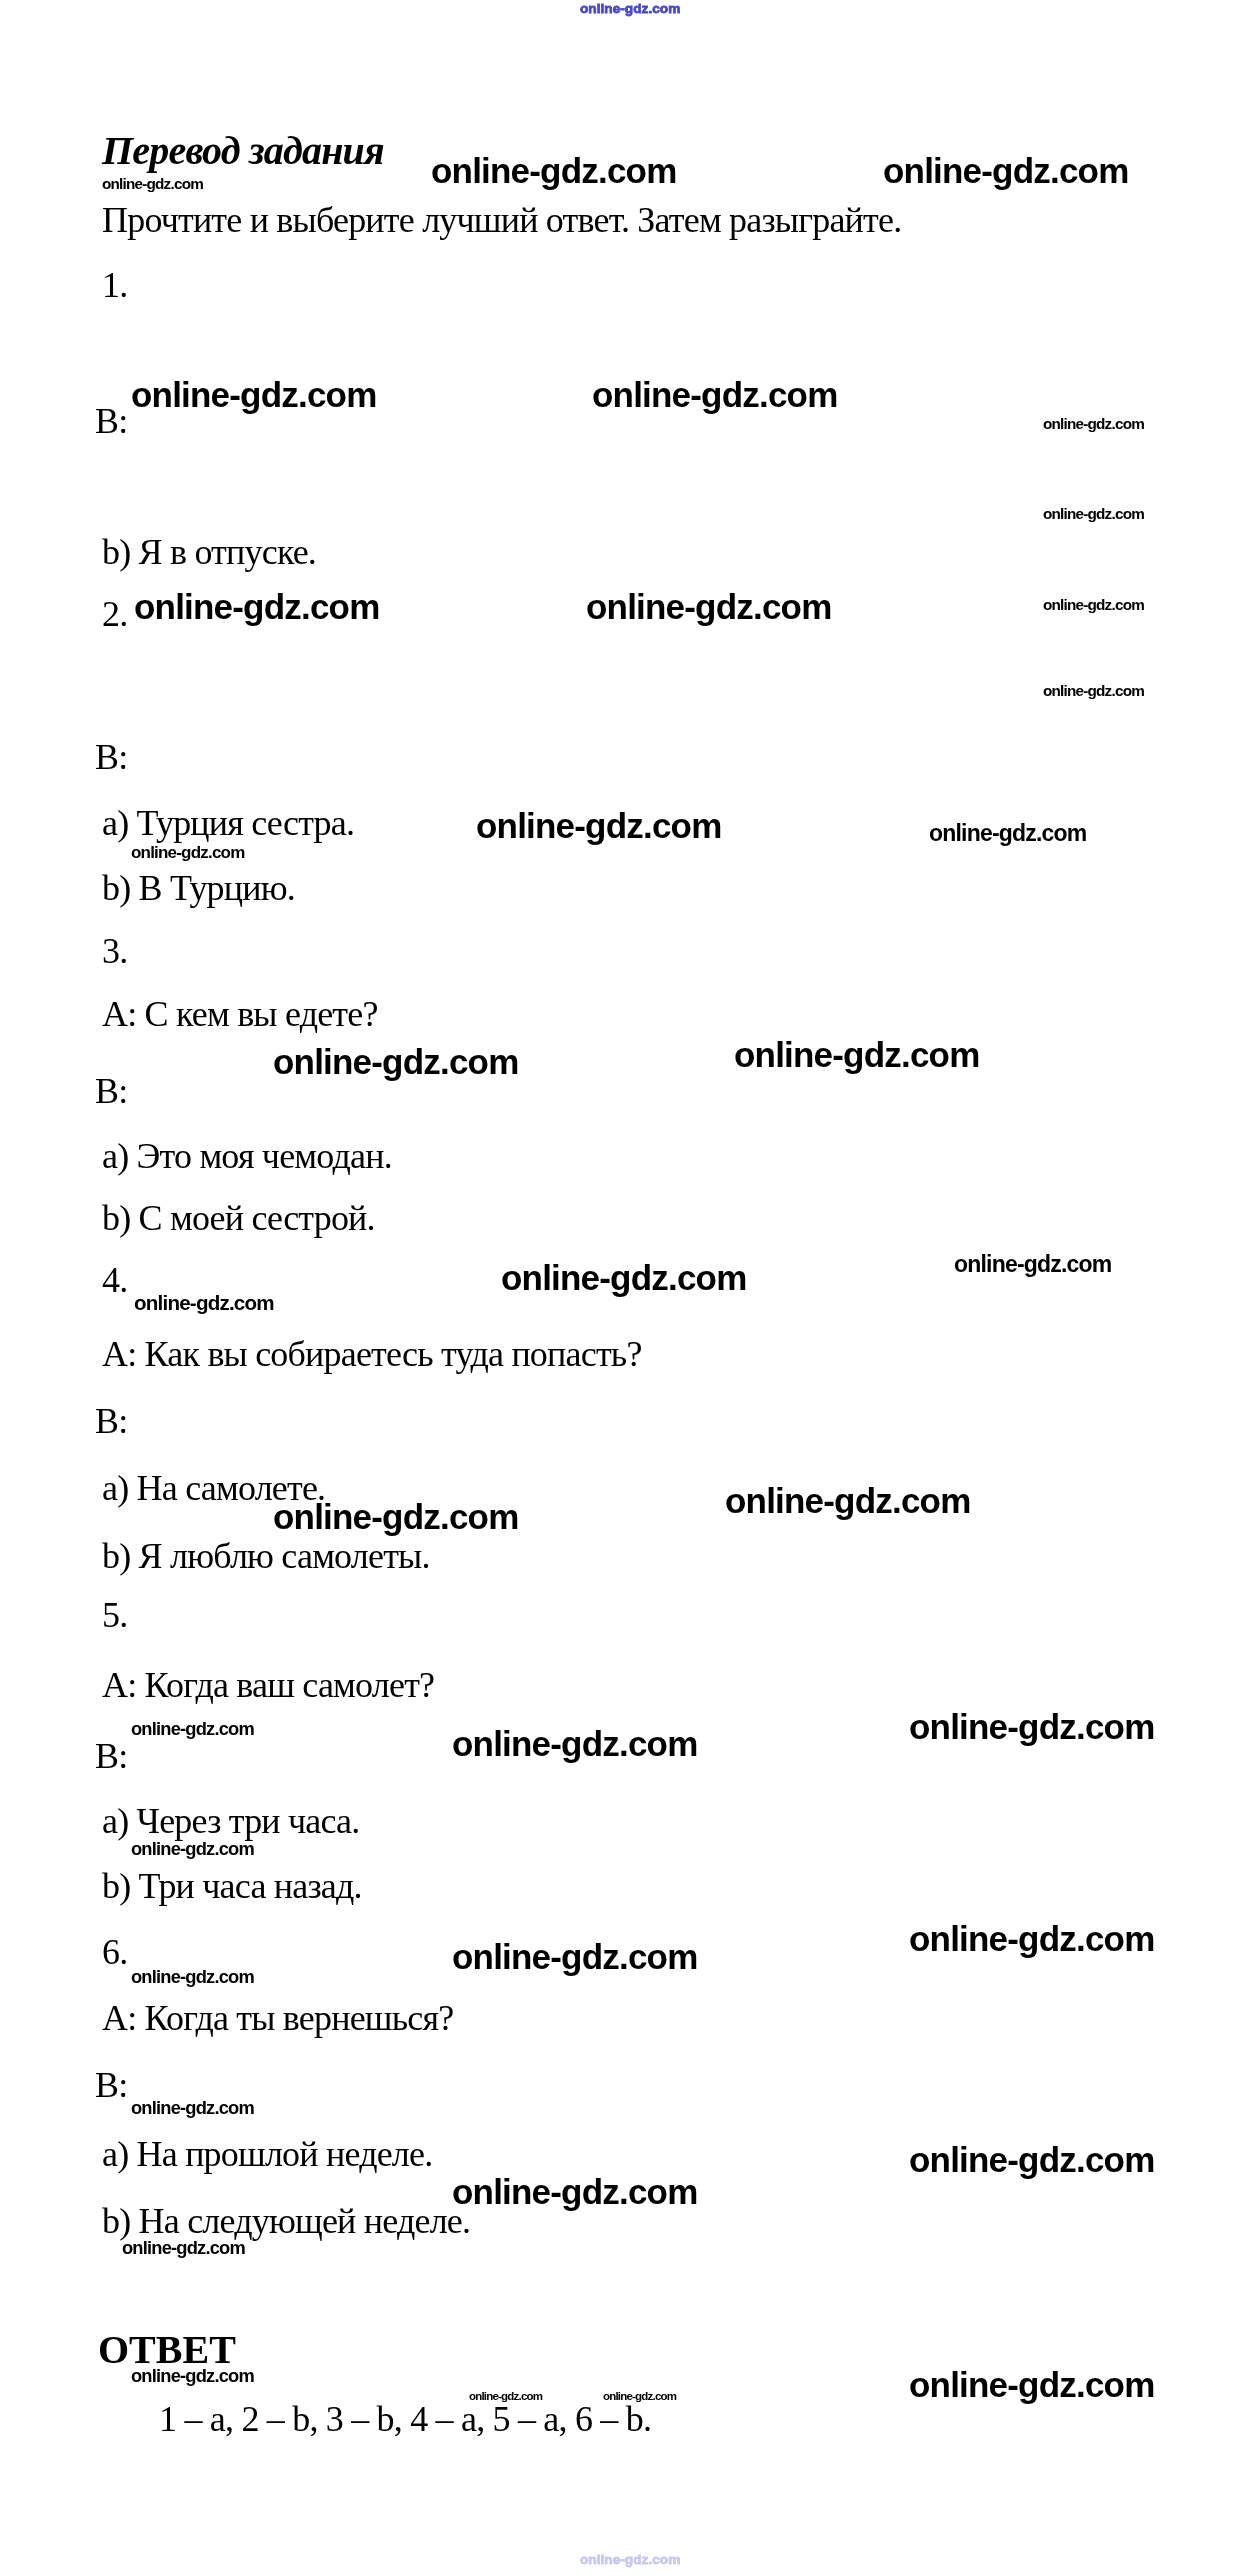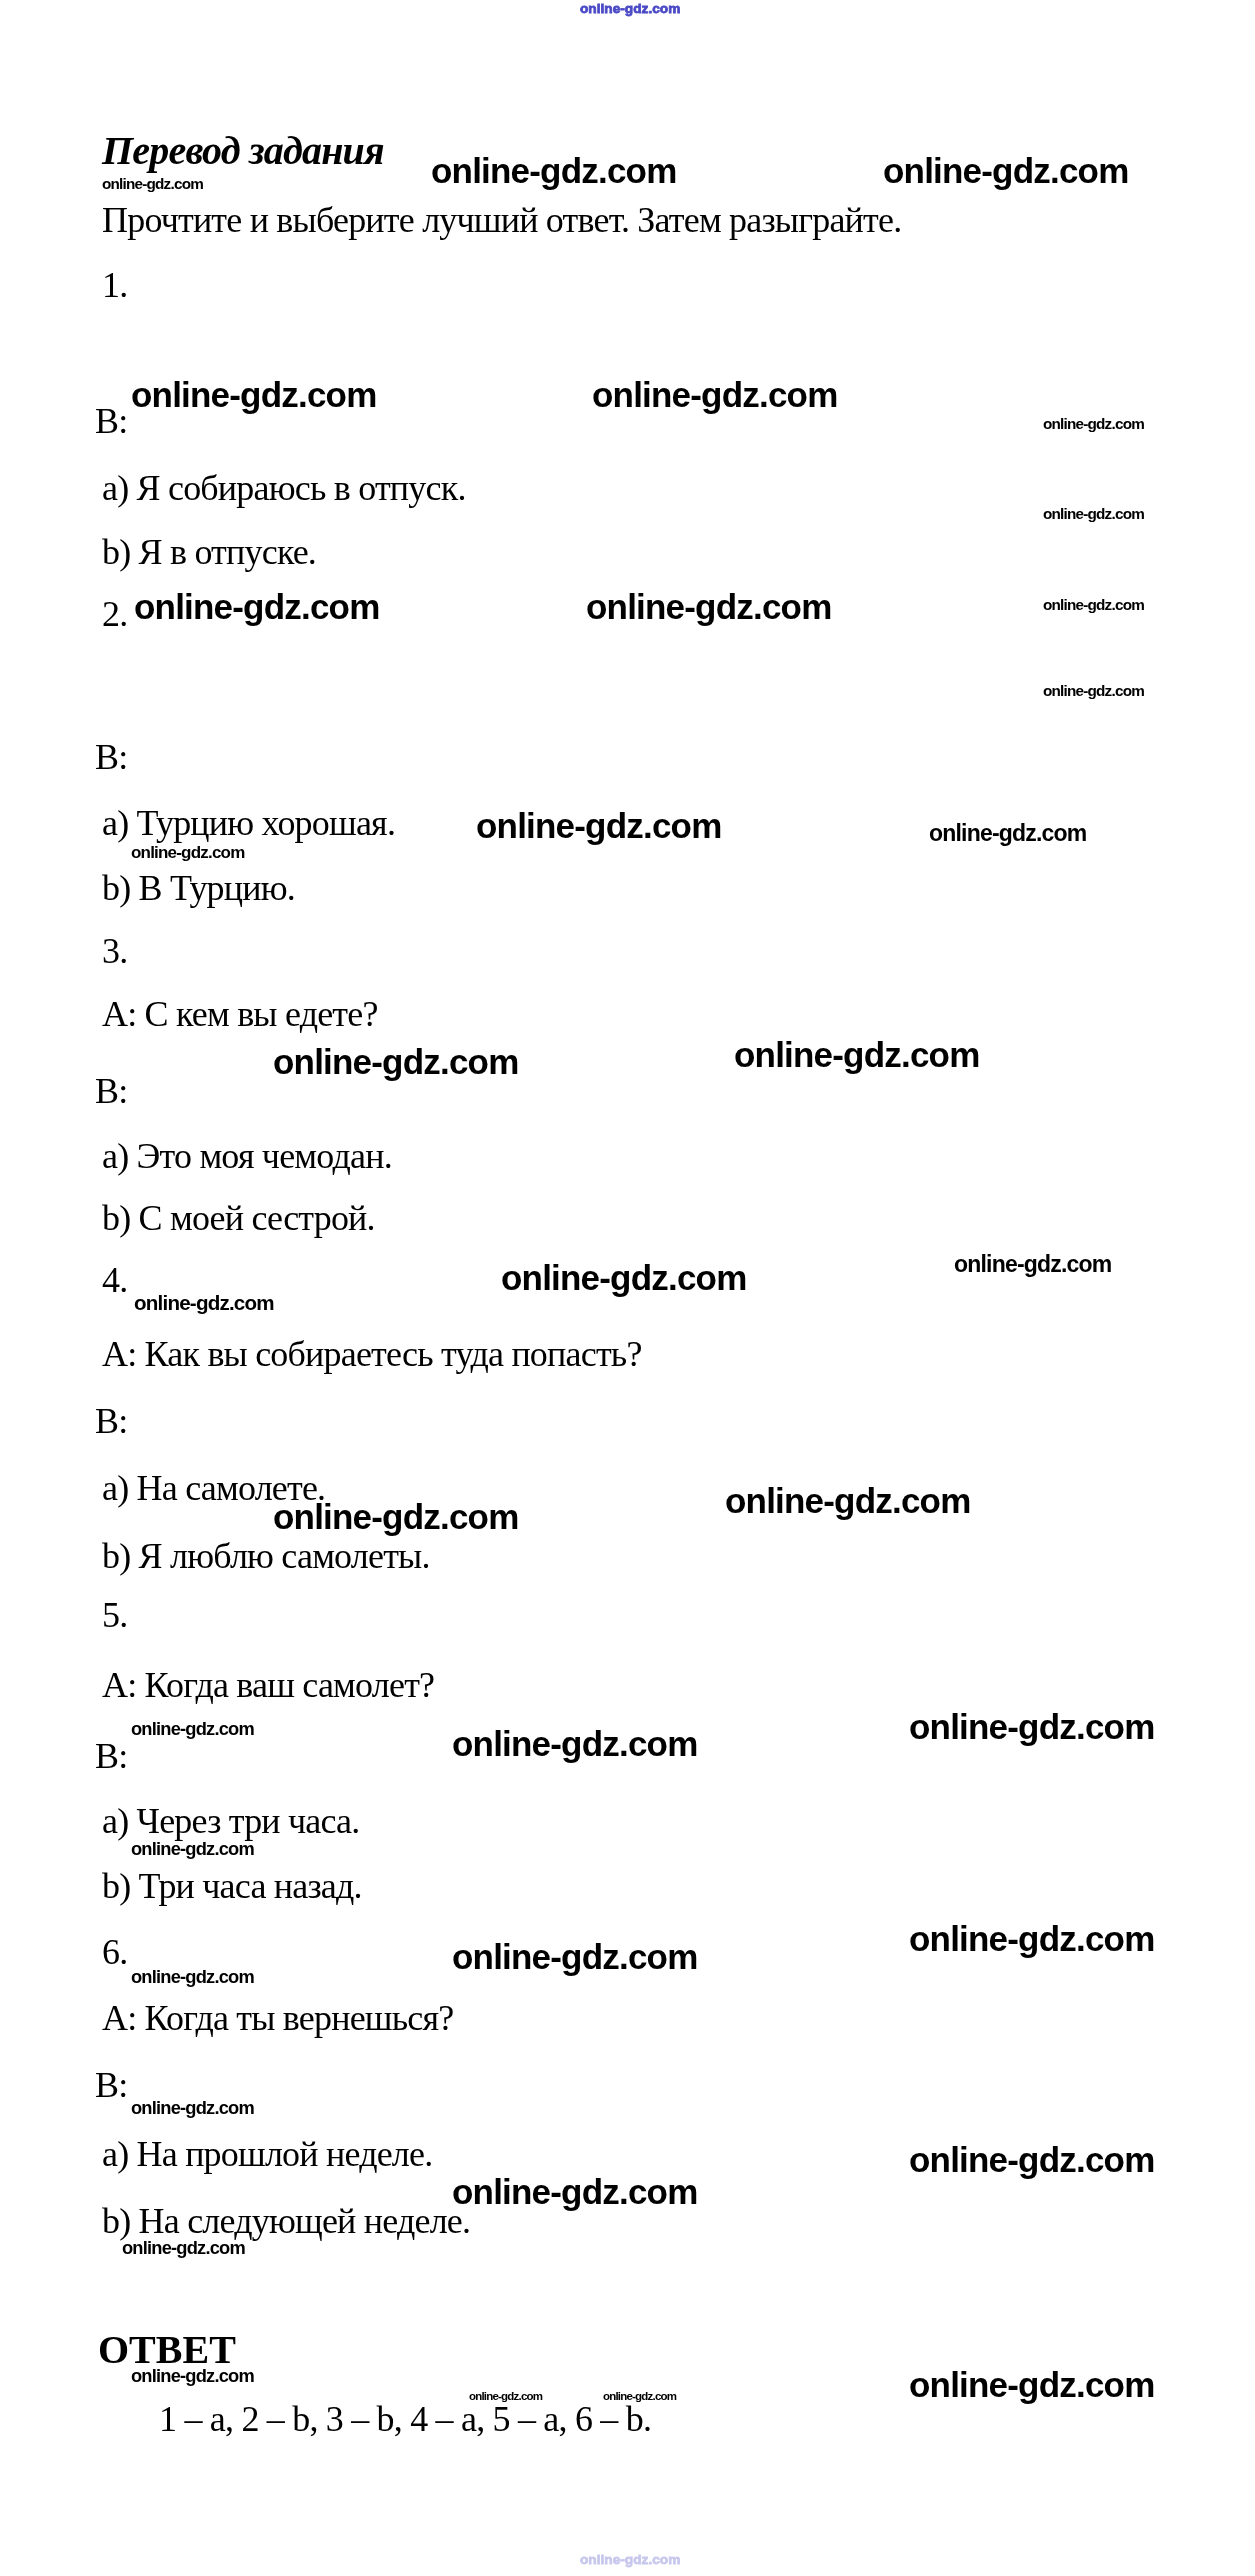--- a/index.html
+++ b/index.html
@@ -34,31 +34,30 @@
   <div class="abs wm wb" style="left:431px;top:153px;">online-gdz.com</div>
   <div class="abs wm wb" style="left:883px;top:153px;">online-gdz.com</div>
   <div class="abs wm w20" style="left:102px;top:176px;">online-gdz.com</div>
   <div class="abs t" style="left:102px;top:202px;">Прочтите и выберите лучший ответ. Затем разыграйте.</div>
 
   <div class="abs t" style="left:102px;top:267px;">1.</div>
   <div class="abs wm wb" style="left:131px;top:377px;">online-gdz.com</div>
   <div class="abs wm wb" style="left:592px;top:377px;">online-gdz.com</div>
   <div class="abs t" style="left:95px;top:403px;">В:</div>
   <div class="abs wm w20" style="left:1043px;top:416px;">online-gdz.com</div>
-  <div class="abs t" style="left:102px;top:470px;">a) Я собираюсь в отпуск.</div>
   <div class="abs wm w20" style="left:1043px;top:506px;">online-gdz.com</div>
   <div class="abs t" style="left:102px;top:534px;">b) Я в отпуске.</div>
 
   <div class="abs t" style="left:102px;top:596px;">2.</div>
   <div class="abs wm wb" style="left:134px;top:589px;">online-gdz.com</div>
   <div class="abs wm wb" style="left:586px;top:589px;">online-gdz.com</div>
   <div class="abs wm w20" style="left:1043px;top:597px;">online-gdz.com</div>
   <div class="abs wm w20" style="left:1043px;top:683px;">online-gdz.com</div>
   <div class="abs t" style="left:95px;top:739px;">В:</div>
-  <div class="abs t" style="left:102px;top:805px;">a) Турцию хорошая.</div>
+  <div class="abs t" style="left:102px;top:805px;">a) Турция сестра.</div>
   <div class="abs wm wb" style="left:476px;top:808px;">online-gdz.com</div>
   <div class="abs wm w30" style="left:929px;top:822px;">online-gdz.com</div>
   <div class="abs wm w22" style="left:131px;top:844px;">online-gdz.com</div>
   <div class="abs t" style="left:102px;top:870px;">b) В Турцию.</div>
 
   <div class="abs t" style="left:102px;top:933px;">3.</div>
   <div class="abs t" style="left:102px;top:996px;">А: С кем вы едете?</div>
   <div class="abs wm wb" style="left:273px;top:1044px;">online-gdz.com</div>
   <div class="abs wm wb" style="left:734px;top:1037px;">online-gdz.com</div>
   <div class="abs t" style="left:95px;top:1073px;">В:</div>

